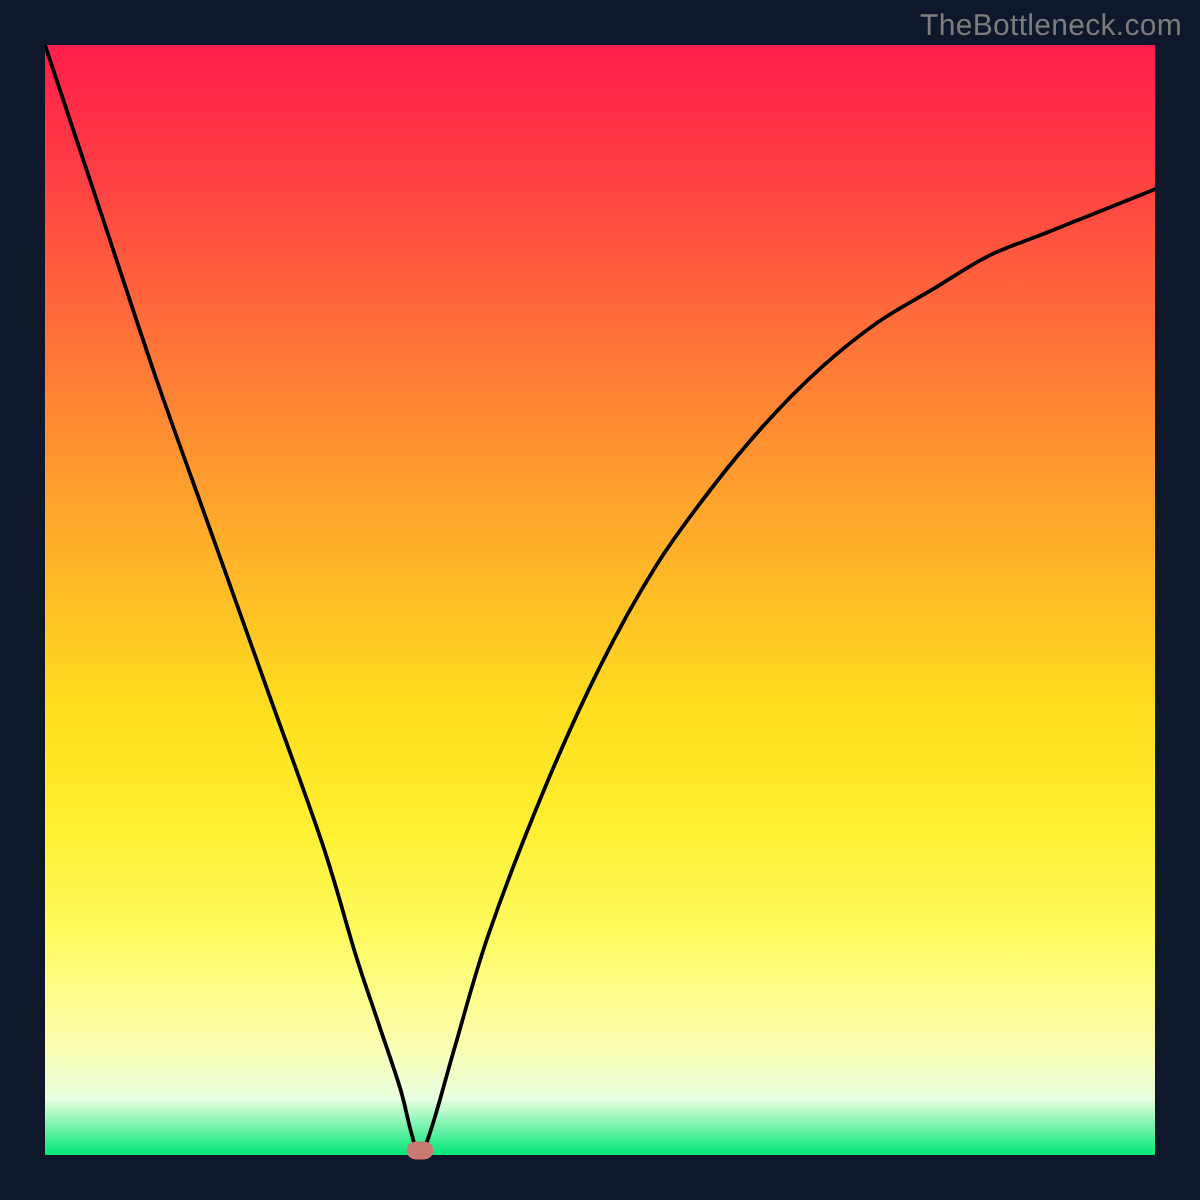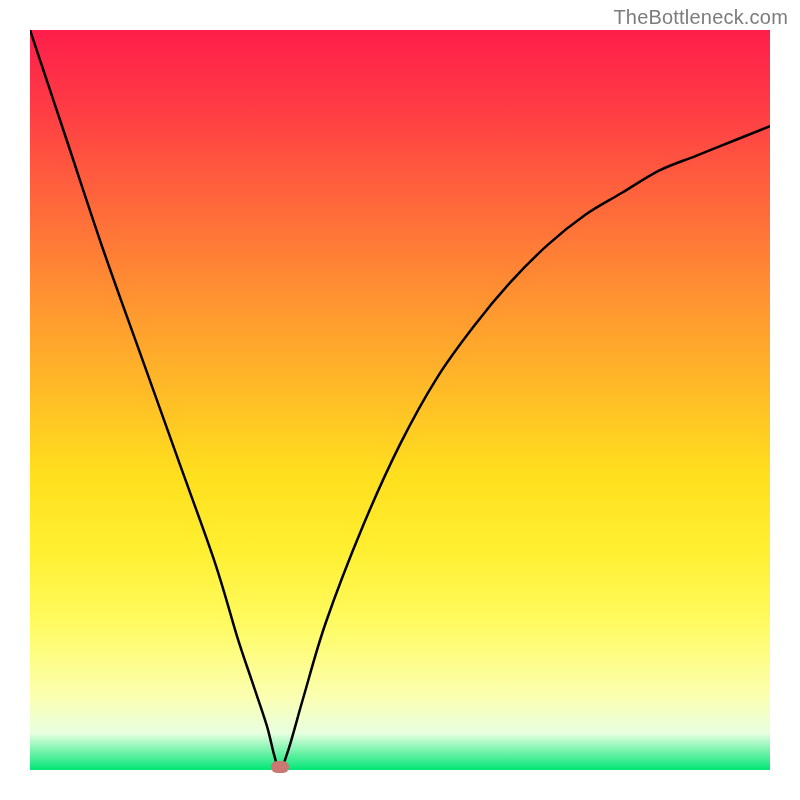--- a/index.html
+++ b/index.html
@@ -9,21 +9,21 @@
     height: 800px;
     background: #000;
     overflow: hidden;
   }
   .frame {
     position: absolute;
     top: 0;
     left: 0;
     width: 800px;
     height: 800px;
-    background: #ffffff;
+    background: #0f172a;
   }
   .plot-area {
     position: absolute;
     top: 30px;
     left: 30px;
     width: 740px;
     height: 740px;
     background: linear-gradient(to bottom,
       #ff1e4b 0%,
       #ff3a45 10%,

